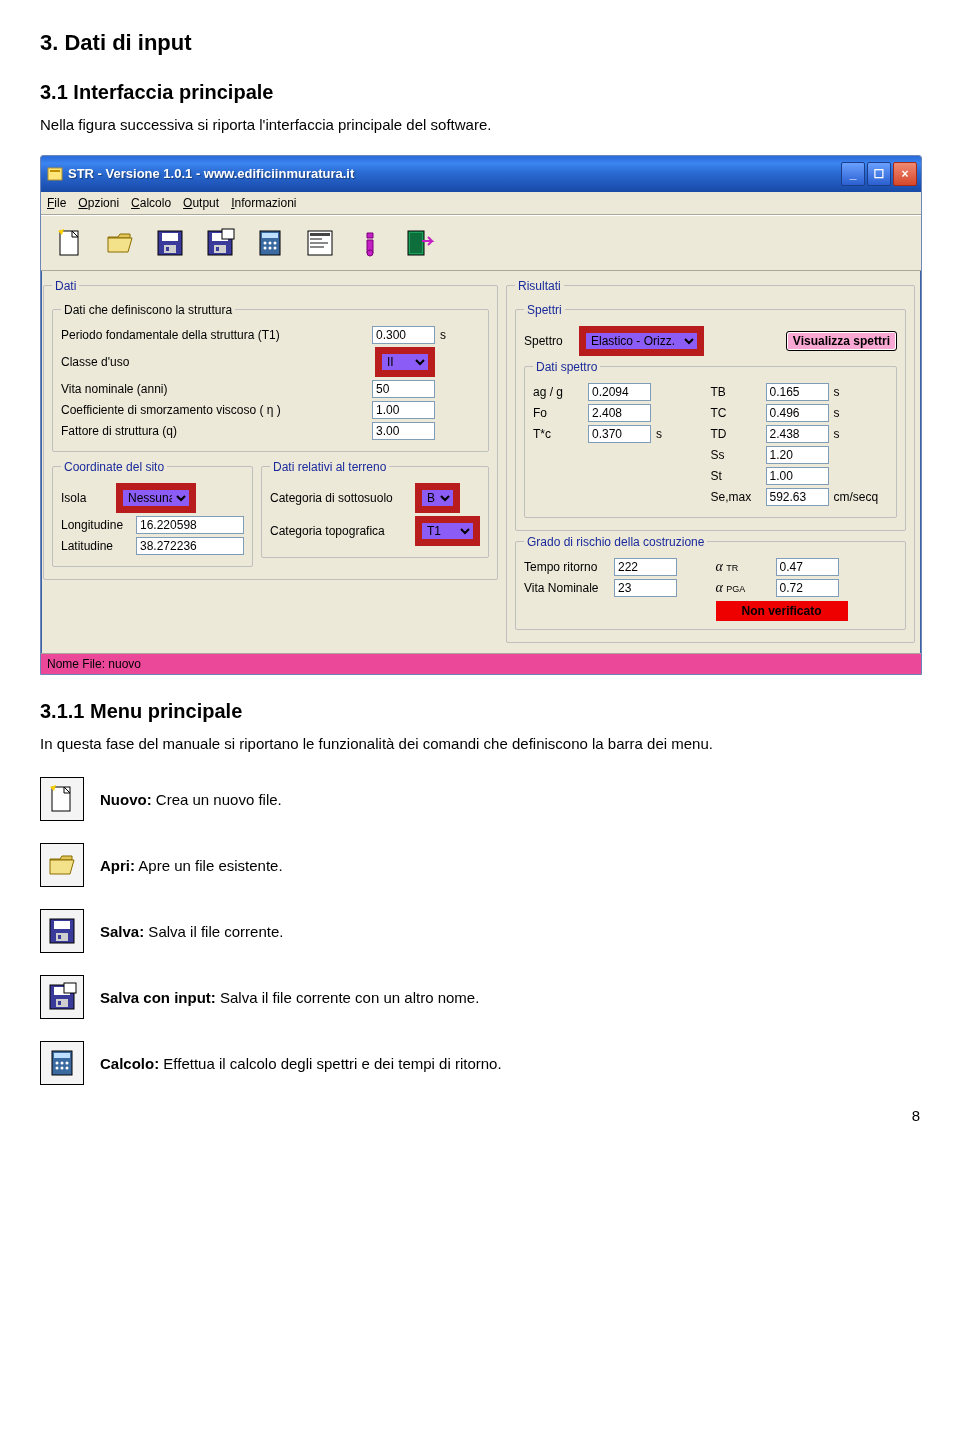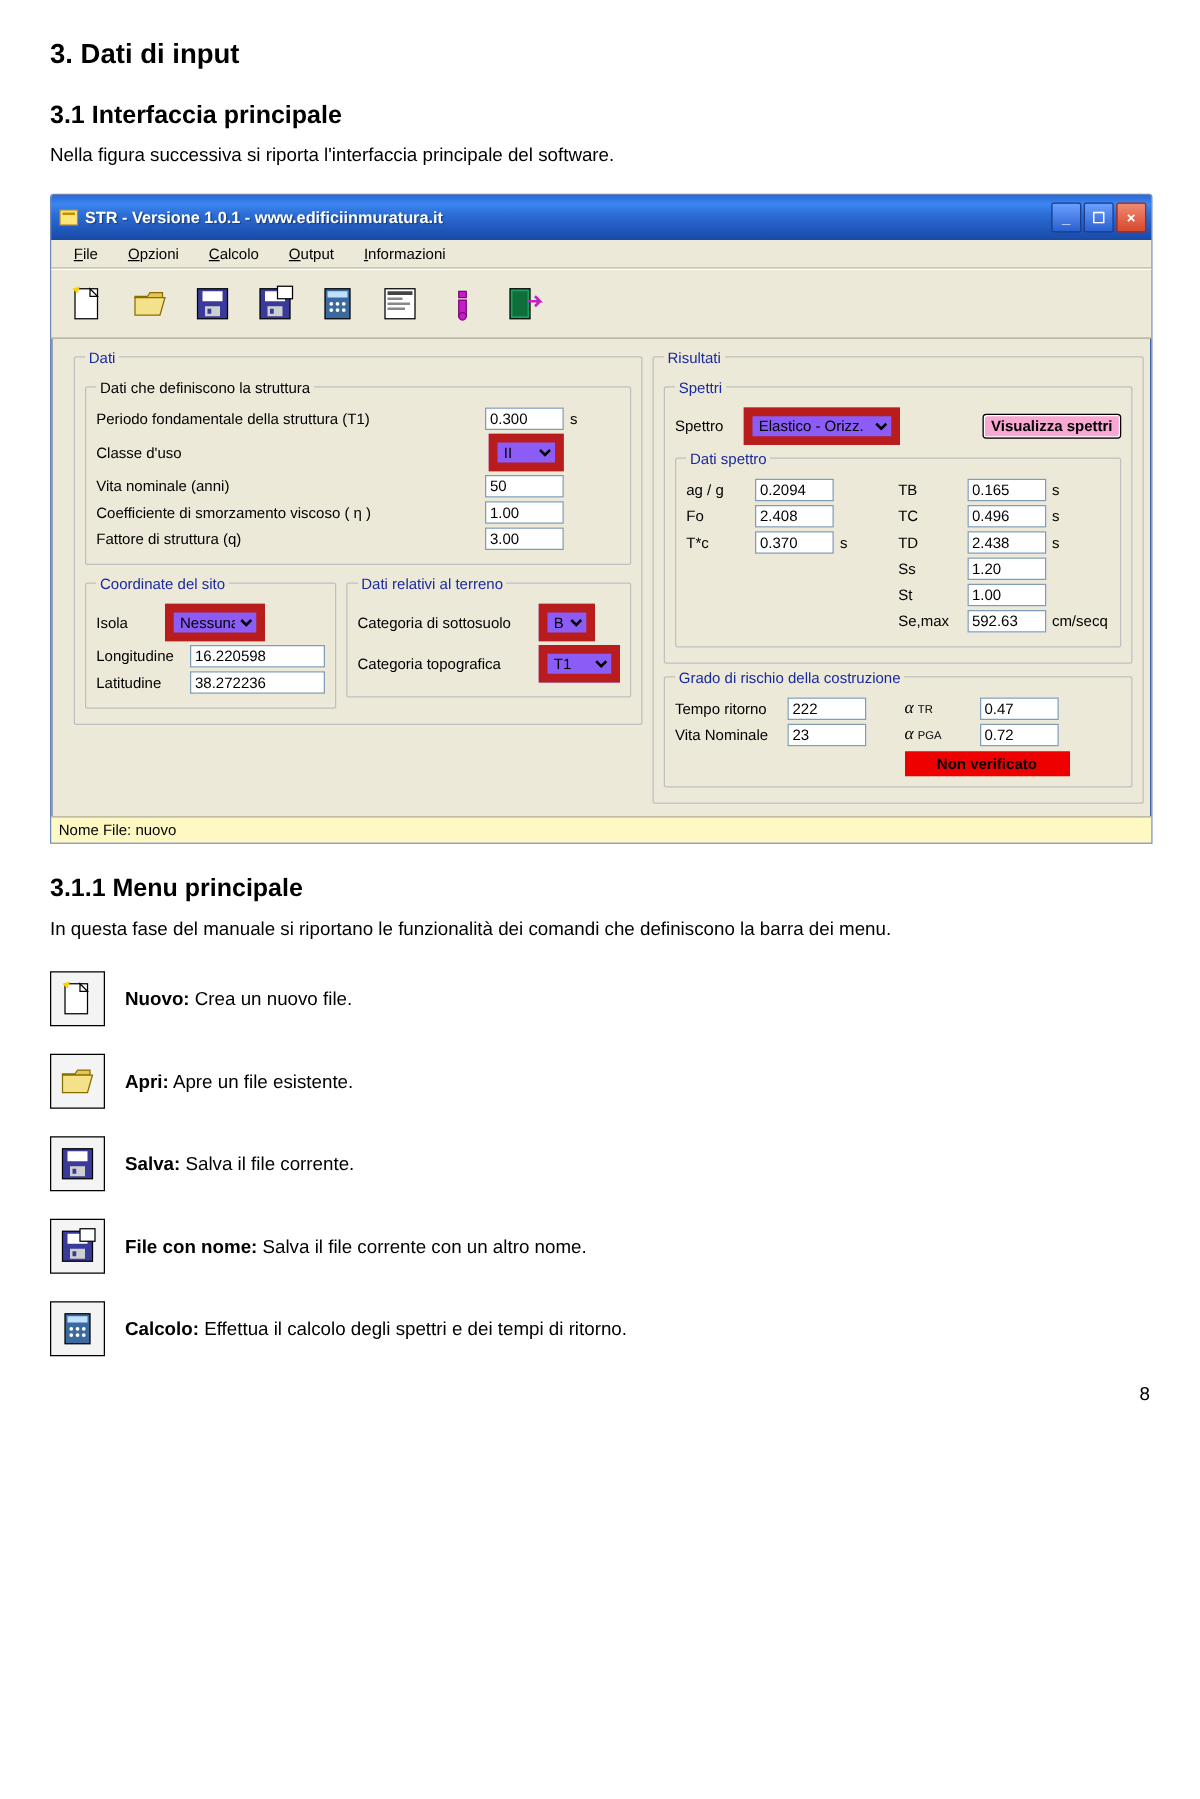--- a/index.html
+++ b/index.html
@@ -67,21 +67,21 @@
   }
 
   .menubar {
     background: #ece9d8;
     border-bottom: 1px solid #aca899;
     display: flex;
     padding: 4px 6px;
     gap: 12px;
     font-size: 12px;
   }
-  .menubar span { cursor: default; margin-left: 12px; }
+  .menubar span { cursor: default; }
   .menubar span::first-letter { text-decoration: underline; }
 
   .toolbar {
     background: #ece9d8;
     border-top: 1px solid #fff;
     border-bottom: 1px solid #aca899;
     display: flex;
     gap: 8px;
     padding: 6px 8px;
     align-items: center;
@@ -89,21 +89,21 @@
   .tbtn {
     width: 40px; height: 40px;
     display: flex;
     align-items: center;
     justify-content: center;
     border: 1px solid transparent;
     cursor: default;
   }
 
   
-  .content { display: flex; gap: 8px; padding: 4px 6px 6px 18px; }
+  .content { display: flex; gap: 8px; padding: 4px 6px 6px 2px; }
   .col-left { flex: 1; }
   .col-right { flex: 1; }
 
   fieldset.g {
     border: 1px solid #bfbfbf;
     border-radius: 2px;
     padding: 6px 8px 8px 8px;
     margin: 4px 0;
   }
   fieldset.g legend {
@@ -177,21 +177,21 @@
     color: #000;
     font-weight: 700;
     padding: 3px 6px;
     margin-top: 4px;
     text-align: center;
     width: 120px;
     font-size: 12px;
   }
 
   .statusbar {
-    background: #fef9c3;
+    background: #ec4899;
     border-top: 1px solid #aca899;
     padding: 3px 6px;
     font-size: 12px;
   }
 
   
   .icon-list { margin-top: 18px; }
   .icon-list .item {
     display: flex;
     align-items: center;
@@ -522,21 +522,21 @@
   <div class="item">
     <div class="icon">
         <svg width="32" height="32" viewBox="0 0 32 32">
           <rect x="4" y="4" width="24" height="24" fill="#3a3a9a" stroke="#000"></rect>
           <rect x="8" y="6" width="16" height="8" fill="#fff"></rect>
           <rect x="10" y="18" width="12" height="8" fill="#cfcfcf"></rect>
           <rect x="12" y="20" width="3" height="4" fill="#3a3a9a"></rect>
           <rect x="18" y="2" width="12" height="10" fill="#fff" stroke="#000"></rect>
         </svg>
       </div>
-    <div><span class="strong">File con nome:</span><span> Salva il file corrente con un altro nome.</span></div>
+    <div><span class="strong">Salva con input:</span><span> Salva il file corrente con un altro nome.</span></div>
   </div>
   <div class="item">
     <div class="icon">
         <svg width="32" height="32" viewBox="0 0 32 32">
           <rect x="6" y="4" width="20" height="24" fill="#3a6aa0" stroke="#000"></rect>
           <rect x="8" y="6" width="16" height="5" fill="#bfe0ff"></rect>
           <circle cx="11" cy="16" r="1.5" fill="#fff"></circle>
           <circle cx="16" cy="16" r="1.5" fill="#fff"></circle>
           <circle cx="21" cy="16" r="1.5" fill="#fff"></circle>
           <circle cx="11" cy="21" r="1.5" fill="#fff"></circle>

